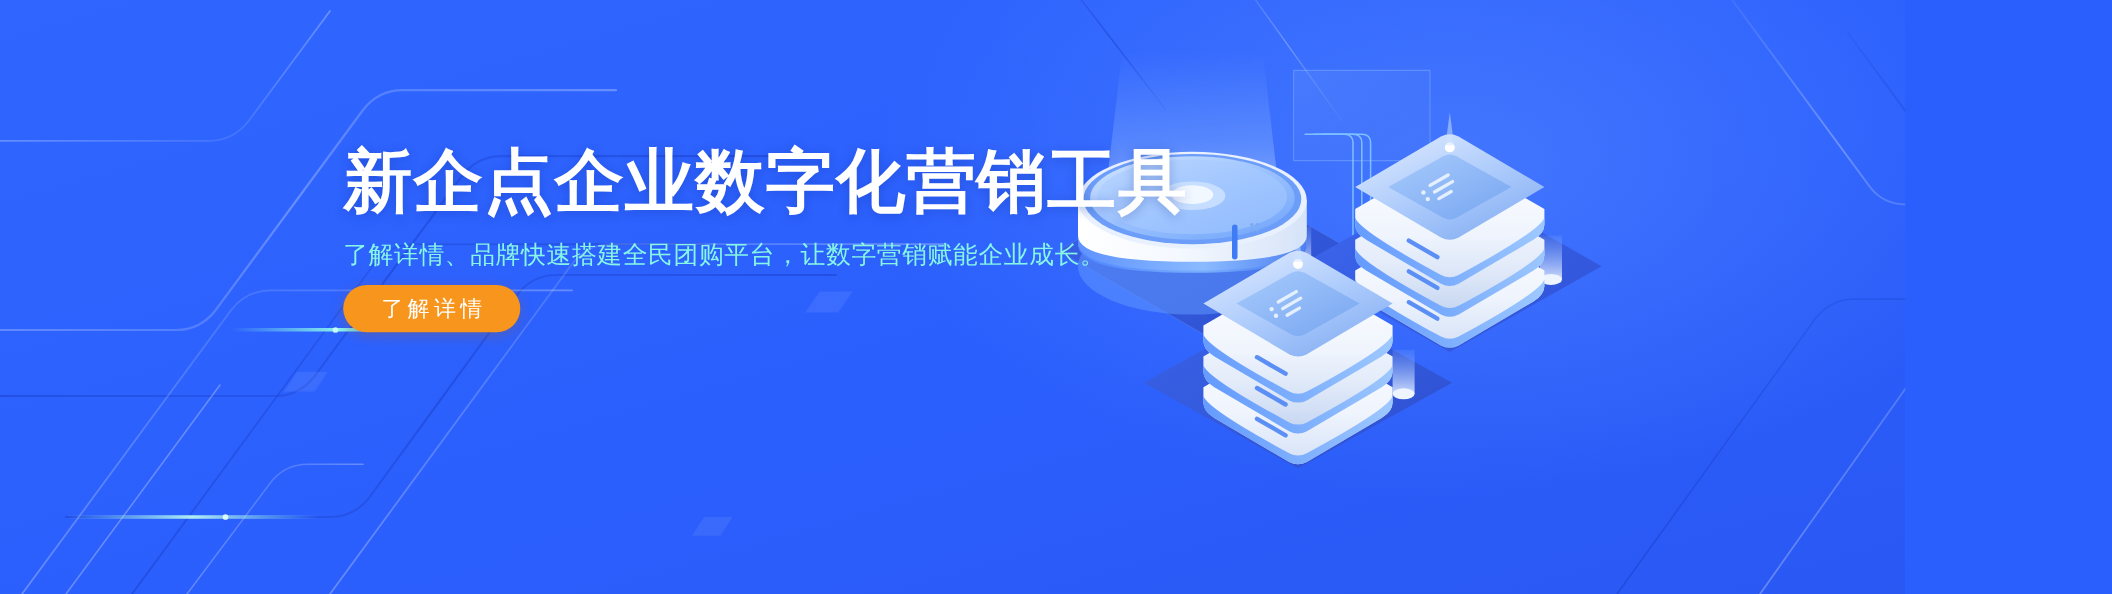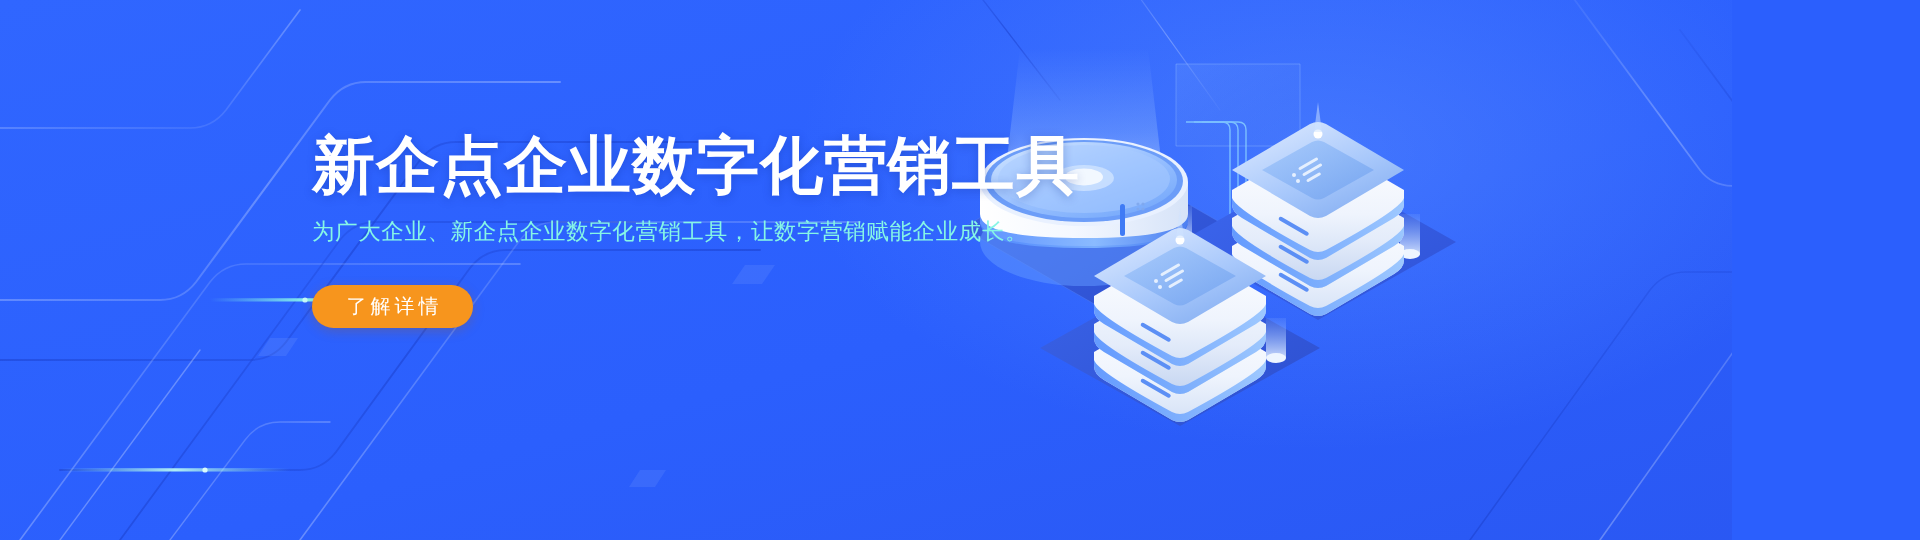--- a/index.html
+++ b/index.html
@@ -33,21 +33,21 @@
   .subtitle{
     margin:18px 0 0 0;
     font-size:22.5px;
     line-height:1.35;
     color:#86F6E6;
     letter-spacing:.6px;
     white-space:nowrap;
   }
   .cta{
     display:inline-flex;align-items:center;justify-content:center;
-    margin-top:38px;
+    margin-top:12px;
     width:161px;height:43px;
     border:none;border-radius:22px;
     background:#F7951D;
     color:#FFFFFF;
     font-size:20px;
     letter-spacing:4px;
     text-indent:4px;
     font-family:"Liberation Sans","DejaVu Sans",sans-serif;
     cursor:pointer;
     box-shadow:0 3px 12px rgba(180,90,0,.28);
@@ -353,17 +353,17 @@
           </g>
           <circle cx="300" cy="222" r="4.5" fill="#FFFFFF"></circle>
           <path d="M296 220 L304 220 L300 190 Z" fill="#CFE4FF" opacity=".5"></path>
         </g>
       </g>
     </svg>
   </div>
 
   <div class="copy">
     <h1 class="headline">新企点企业数字化营销工具</h1>
-    <p class="subtitle">为广大企业、新企点企业数字化营销工具，让数字营销赋能企业成长。</p>
+    <p class="subtitle">了解详情、品牌快速搭建全民团购平台，让数字营销赋能企业成长。</p>
     <button class="cta">了解详情</button>
   </div>
 
 </div>
 
 </body></html>

